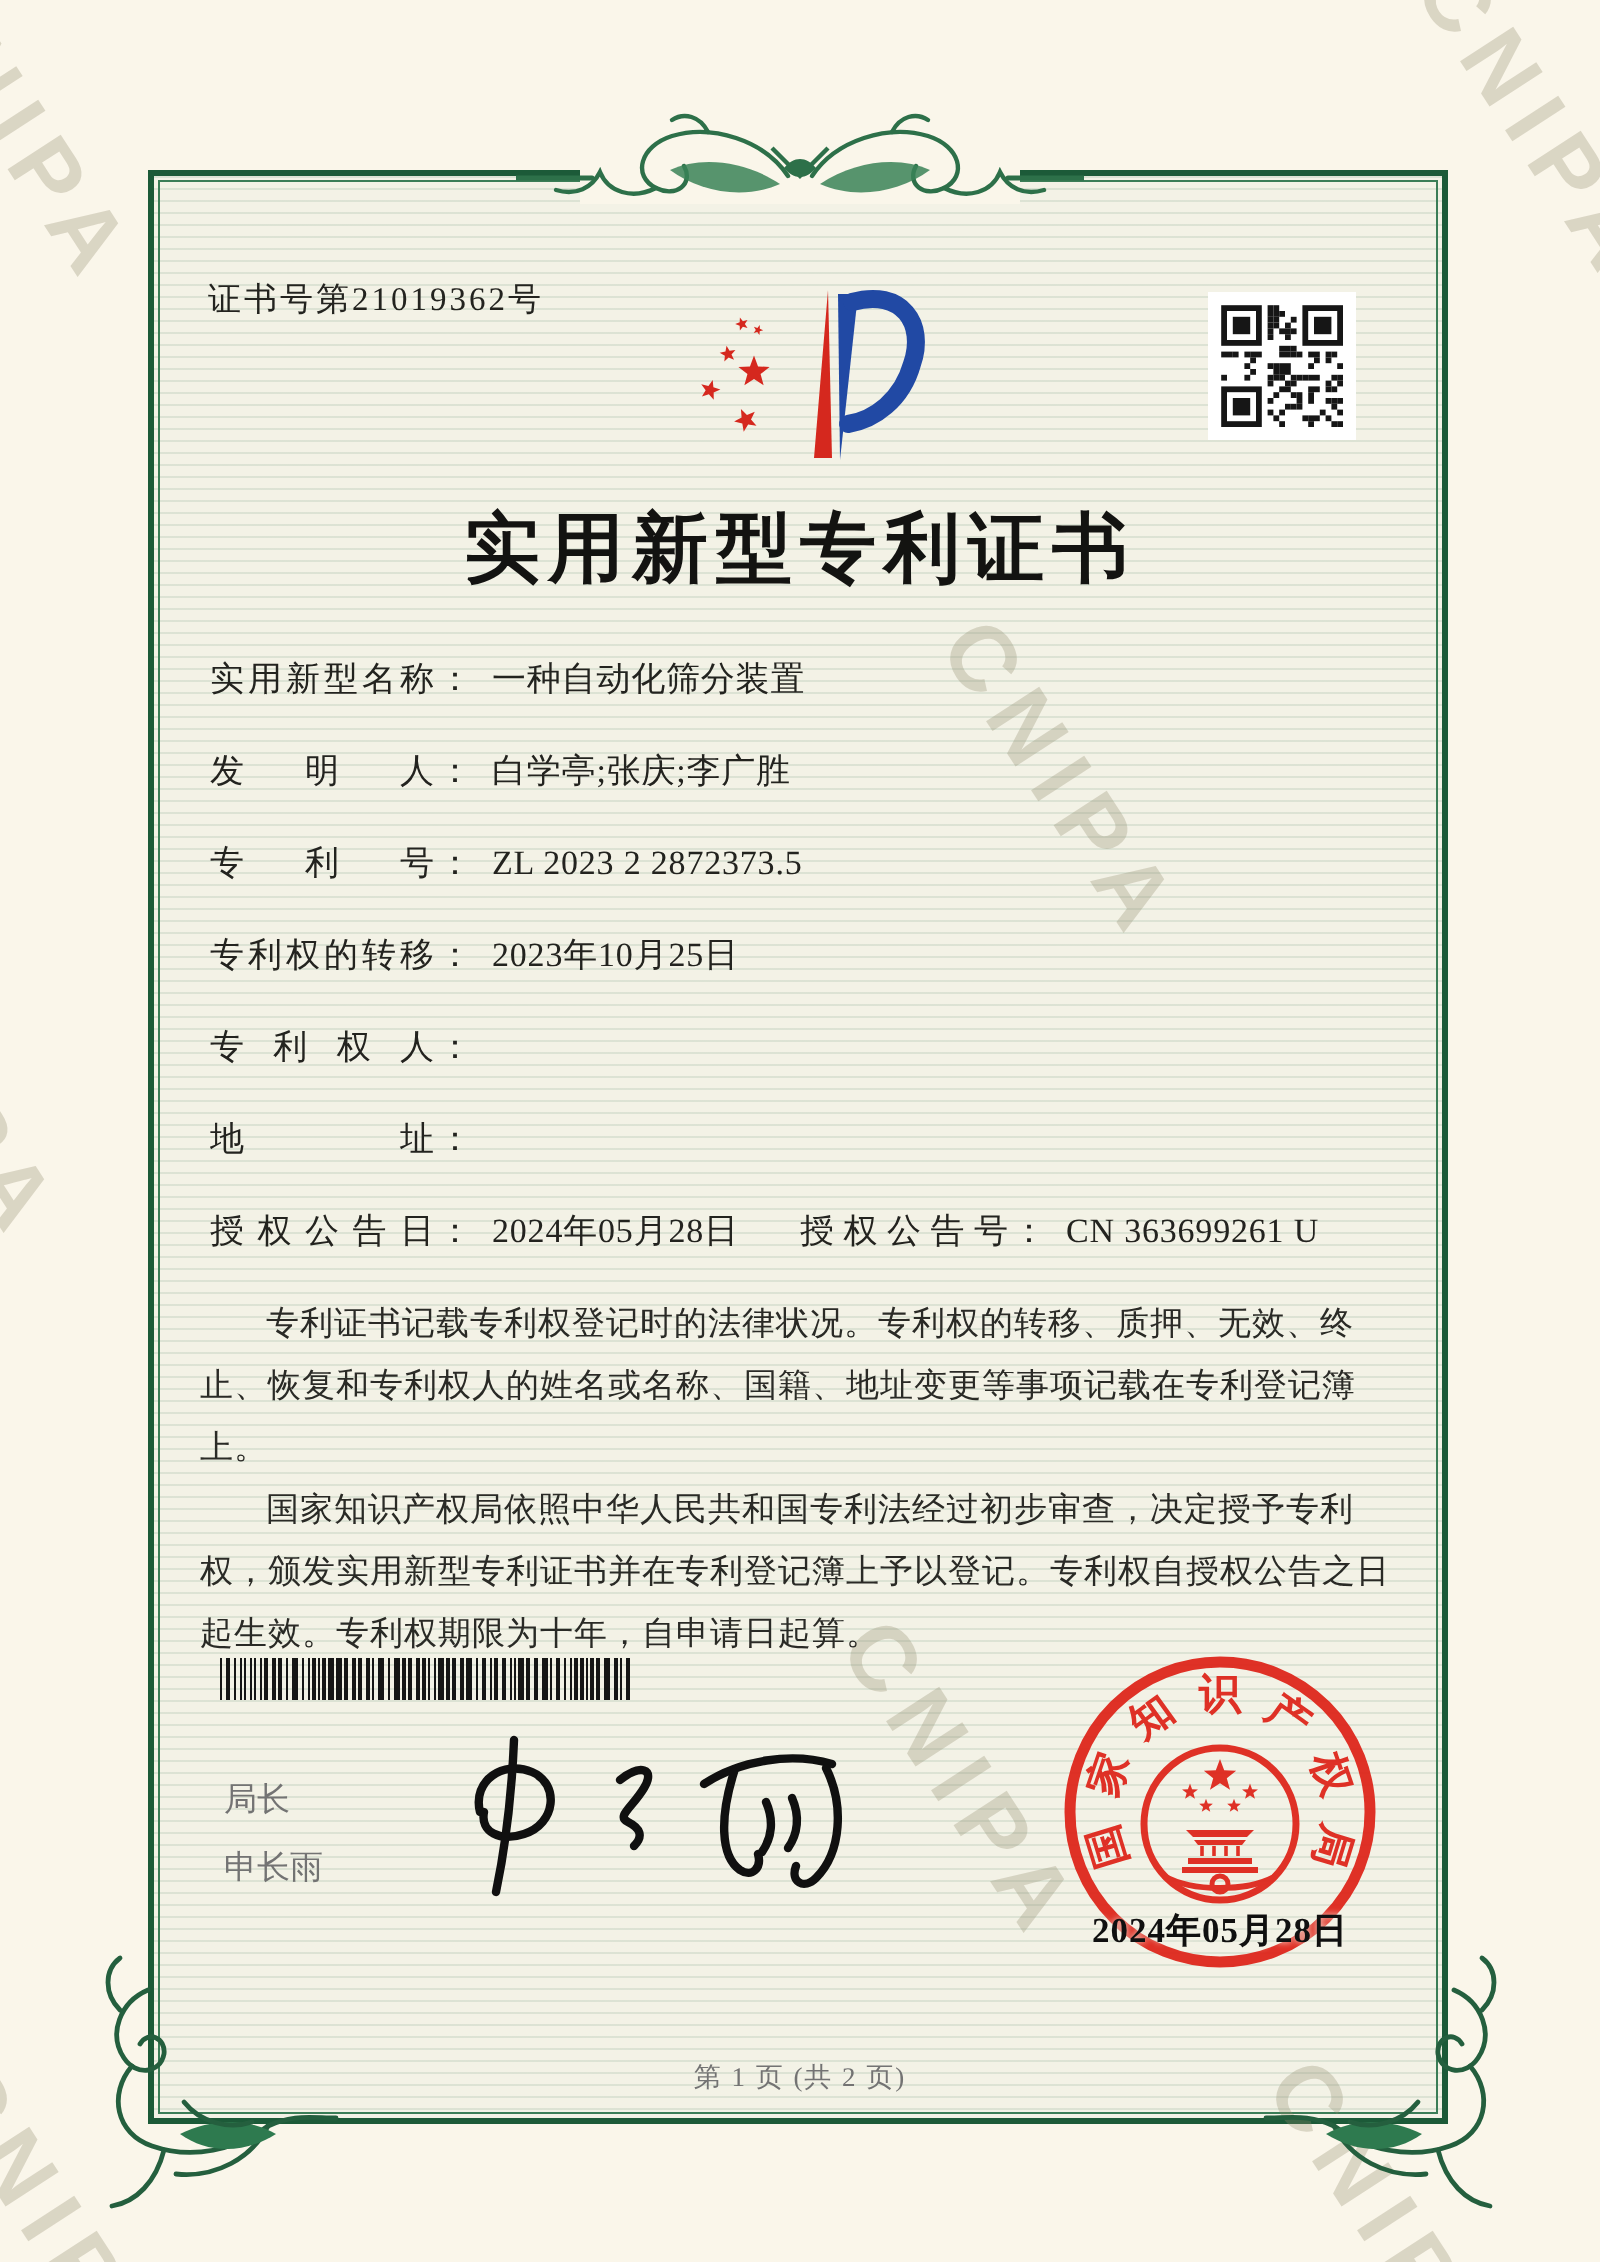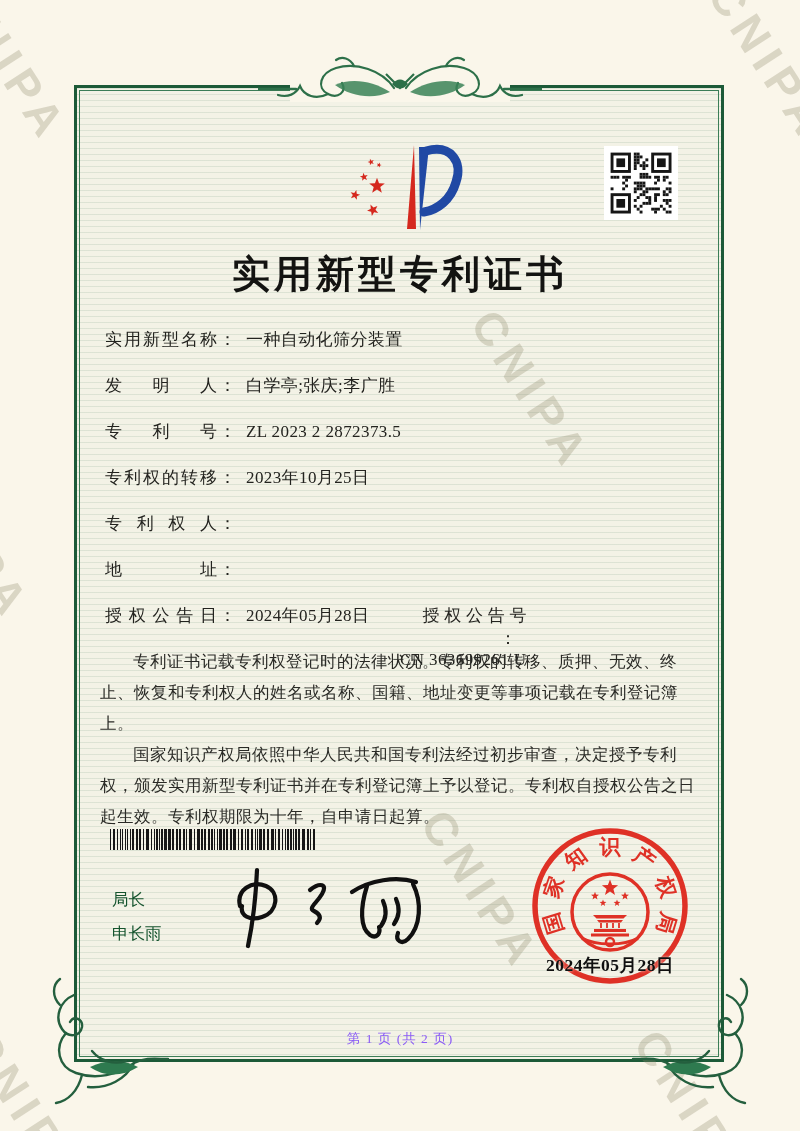--- a/index.html
+++ b/index.html
@@ -28,40 +28,40 @@
   .qr{position:absolute;left:604px;top:146px;z-index:2;background:#ffffff;width:74px;height:74px;}
   .title{position:absolute;left:0;right:0;top:249px;z-index:2;text-align:center;
          font-size:38px;font-weight:700;letter-spacing:4px;color:#131311;}
 
   
   .fields{position:absolute;left:105px;top:328px;width:600px;z-index:2;font-size:17px;}
   .field-row{position:relative;display:flex;align-items:baseline;height:24px;margin-bottom:22px;}
   .f-label{display:inline-block;width:112px;text-align:justify;text-align-last:justify;font-family:Liberation Serif, serif;}
   .f-colon{margin:0 10px 0 2px;}
   .f-value{letter-spacing:0.4px;white-space:nowrap;}
-  .grant-no{position:absolute;left:295px;top:0;display:flex;align-items:flex-end;flex-direction:column;}
+  .grant-no{position:absolute;left:295px;top:0;display:flex;align-items:center;}
   .grant-no .f-label{width:104px;}
 
   
   .paras{position:absolute;left:100px;top:646px;width:606px;z-index:2;
          font-size:16.5px;line-height:31px;color:#2a2a26;}
   .paras p{margin:0;text-indent:2em;letter-spacing:0.5px;}
 
   
   .barcode{position:absolute;left:110px;top:829px;z-index:2;}
   .signer{position:absolute;left:112px;top:889px;z-index:2;
-          font-family:"Liberation Sans","DejaVu Sans",sans-serif;font-size:16.5px;color:#14532d;}
+          font-family:"Liberation Sans","DejaVu Sans",sans-serif;font-size:16.5px;color:#737373;}
   .signer div{margin-bottom:12px;}
   .signature{position:absolute;left:210px;top:856px;z-index:3;}
   .seal{position:absolute;left:521px;top:817px;z-index:3;}
   .seal-date{position:absolute;left:525px;top:953px;width:170px;z-index:4;text-align:center;
              font-size:17.5px;font-weight:700;color:#101010;letter-spacing:0.5px;
              text-shadow:0 0 3px #f3f2e6;}
   .page-num{position:absolute;left:0;right:0;top:1030px;z-index:2;text-align:center;
-            font-size:13.5px;letter-spacing:1px;color:#8b5cf6;}
+            font-size:13.5px;letter-spacing:1px;color:#737373;}
   .cont-note{position:absolute;left:0;right:0;top:1079px;z-index:2;text-align:center;
              font-size:15.5px;letter-spacing:2px;color:#2f2f2b;}
 </style>
 </head>
 <body>
 
 <div class="page">
 
   <div id="wm-layer">
       <span class="wm" style="left: -18px; top: -28px;">CNIPA</span>
@@ -105,20 +105,21 @@
       <path d="M46,22 C32,28 26,44 34,56 C40,65 52,64 54,54 C55,46 46,42 42,49"></path>
       <path d="M32,32 C24,24 24,12 32,6"></path>
       <path d="M38,60 C26,74 30,94 48,100 C68,107 90,102 106,90 C98,106 80,116 60,114"></path>
       <path d="M62,94 C78,86 96,86 110,94 C94,104 76,104 62,94 Z" fill="#2e7a4f" stroke="none"></path>
       <path d="M106,90 C118,84 128,86 140,86"></path>
       <path d="M54,102 C50,118 40,128 28,130"></path>
       <path d="M64,78 C72,88 86,92 98,88"></path>
     </g>
   </svg>
 
+  <div class="cert-no">证书号第21019362号</div>
 
   <svg class="logo" width="132" height="97" viewBox="0 0 132 97">
     <g id="logo-stars">
         <polygon points="31.95,18.77 33.44,20.64 35.75,20.00 34.43,22.00 35.75,24.00 33.44,23.36 31.95,25.23 31.84,22.84 29.60,22.00 31.84,21.16" fill="#d5281e"></polygon>
         <polygon points="41.89,22.56 41.91,24.39 43.60,25.09 41.86,25.67 41.72,27.50 40.63,26.03 38.84,26.45 39.91,24.96 38.95,23.40 40.70,23.95" fill="#d5281e"></polygon>
         <polygon points="25.27,32.86 26.77,35.41 29.71,35.03 27.75,37.25 29.02,39.92 26.31,38.74 24.16,40.77 24.44,37.83 21.84,36.42 24.73,35.77" fill="#d5281e"></polygon>
         <polygon points="39.00,37.80 41.02,43.21 46.80,43.47 42.28,47.06 43.82,52.63 39.00,49.44 34.18,52.63 35.72,47.06 31.20,43.47 36.98,43.21" fill="#d5281e"></polygon>
         <polygon points="18.35,49.98 18.70,53.63 22.19,54.73 18.83,56.19 18.86,59.85 16.43,57.11 12.96,58.27 14.82,55.11 12.64,52.17 16.22,52.96" fill="#d5281e"></polygon>
         <polygon points="32.46,64.56 35.48,67.53 39.39,65.91 37.50,69.69 40.25,72.91 36.06,72.28 33.86,75.89 33.16,71.72 29.04,70.73 32.80,68.78" fill="#d5281e"></polygon>
       </g>

